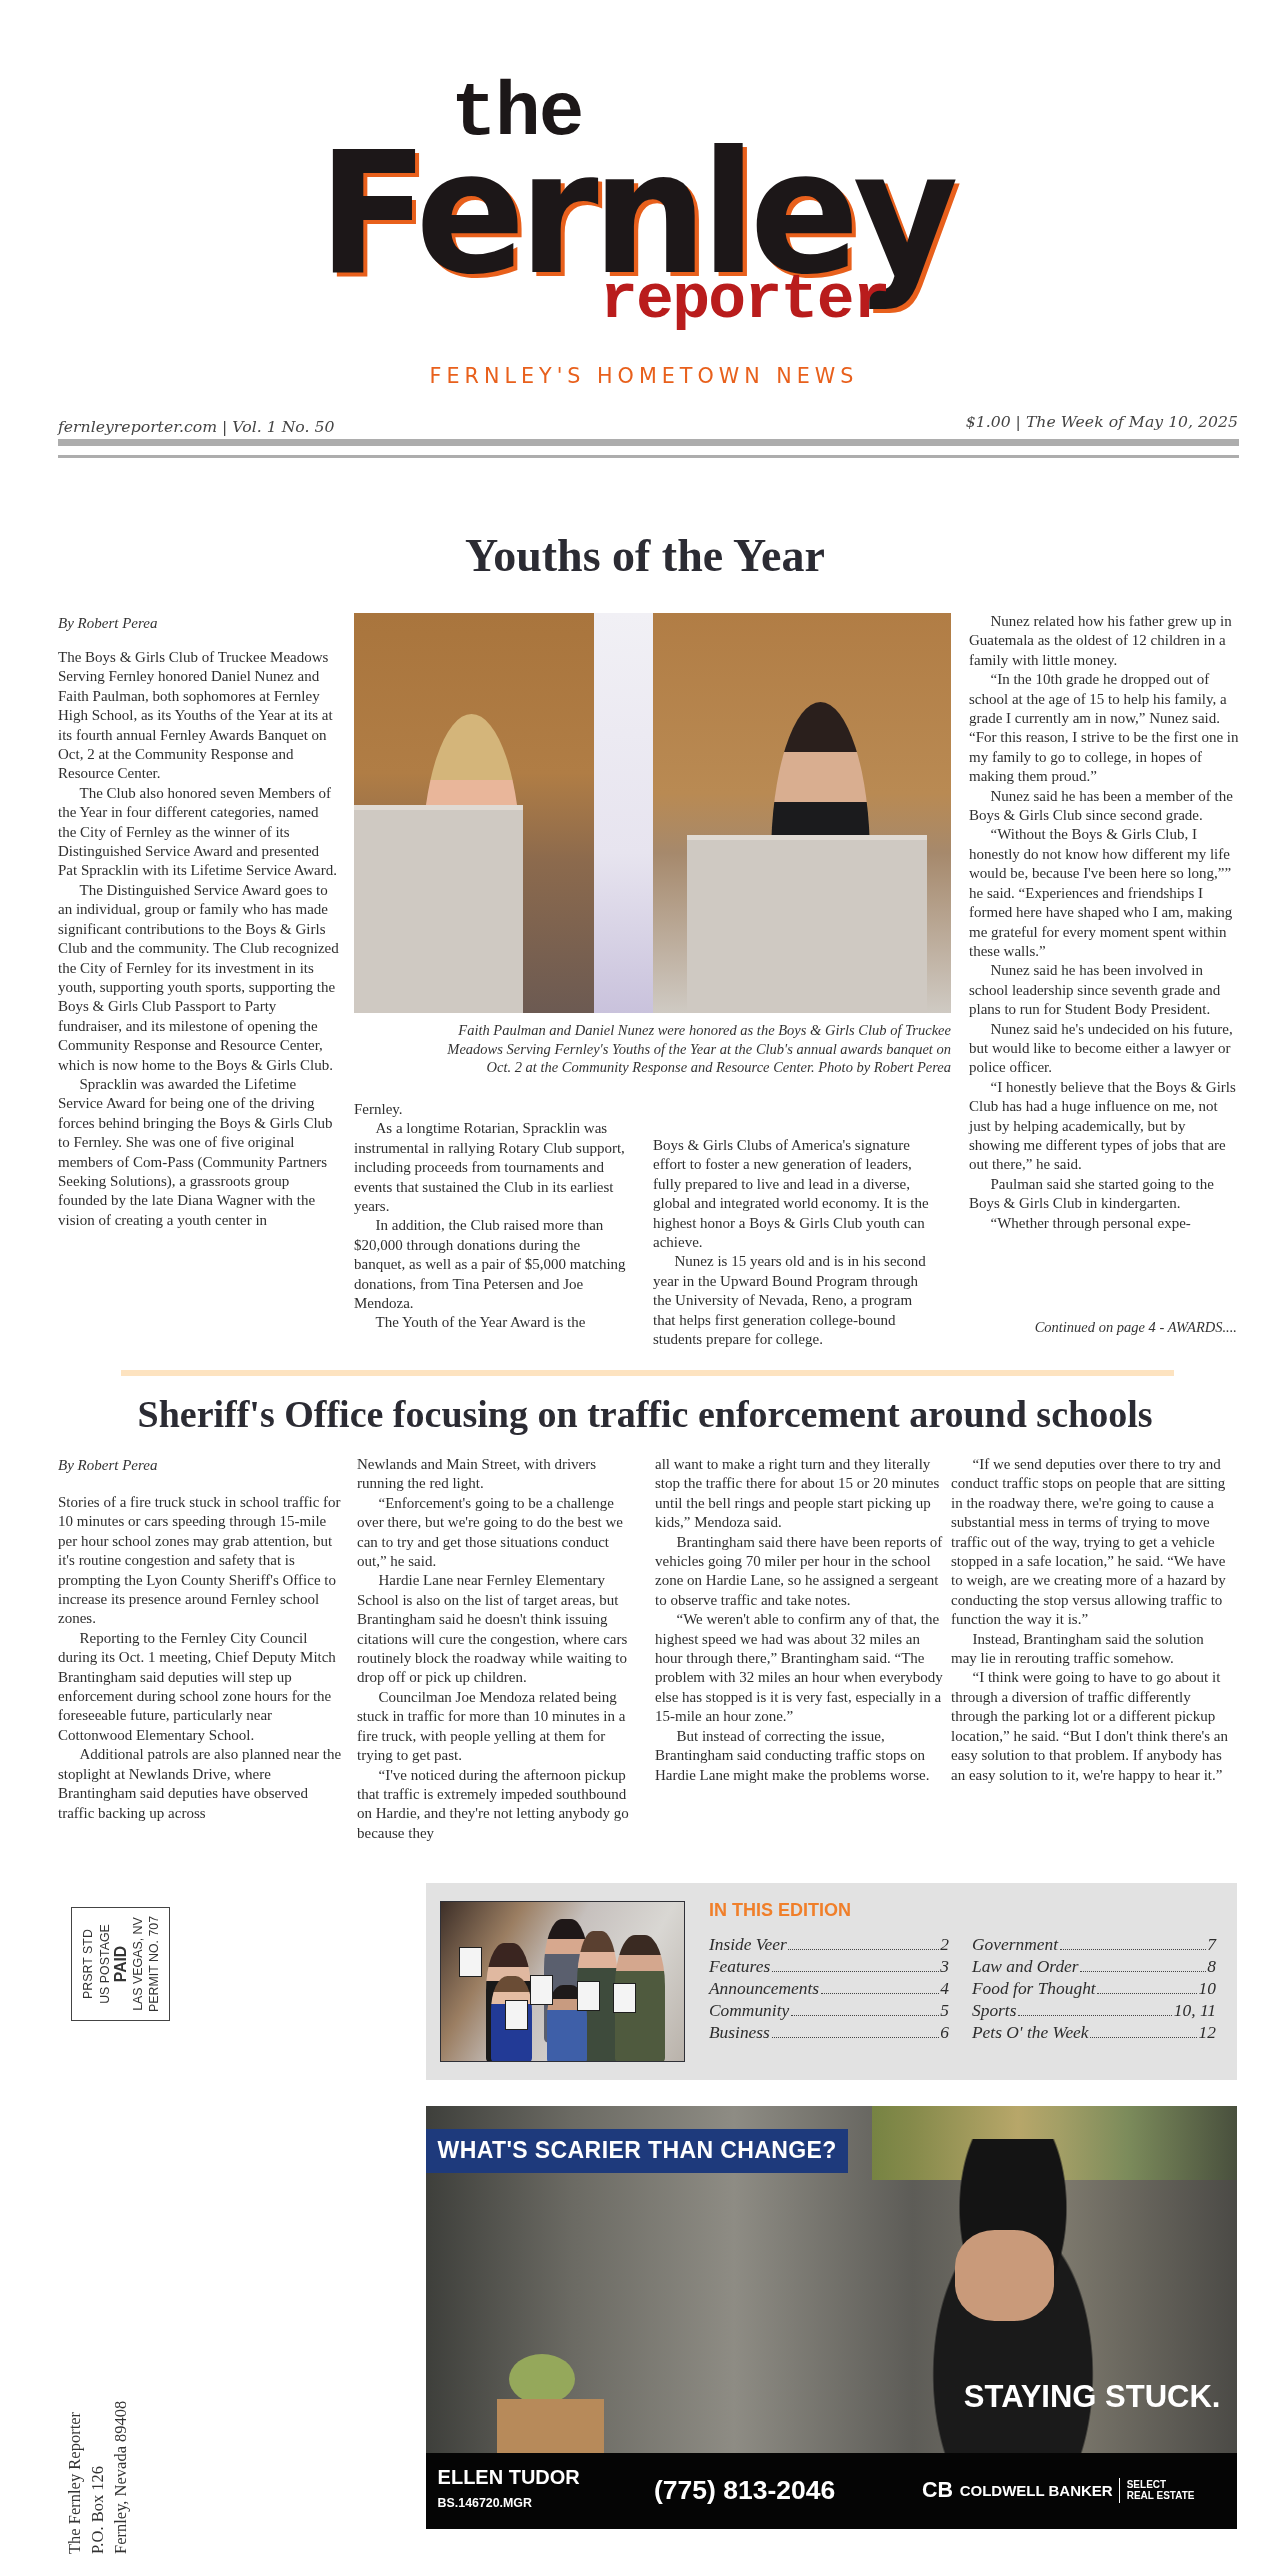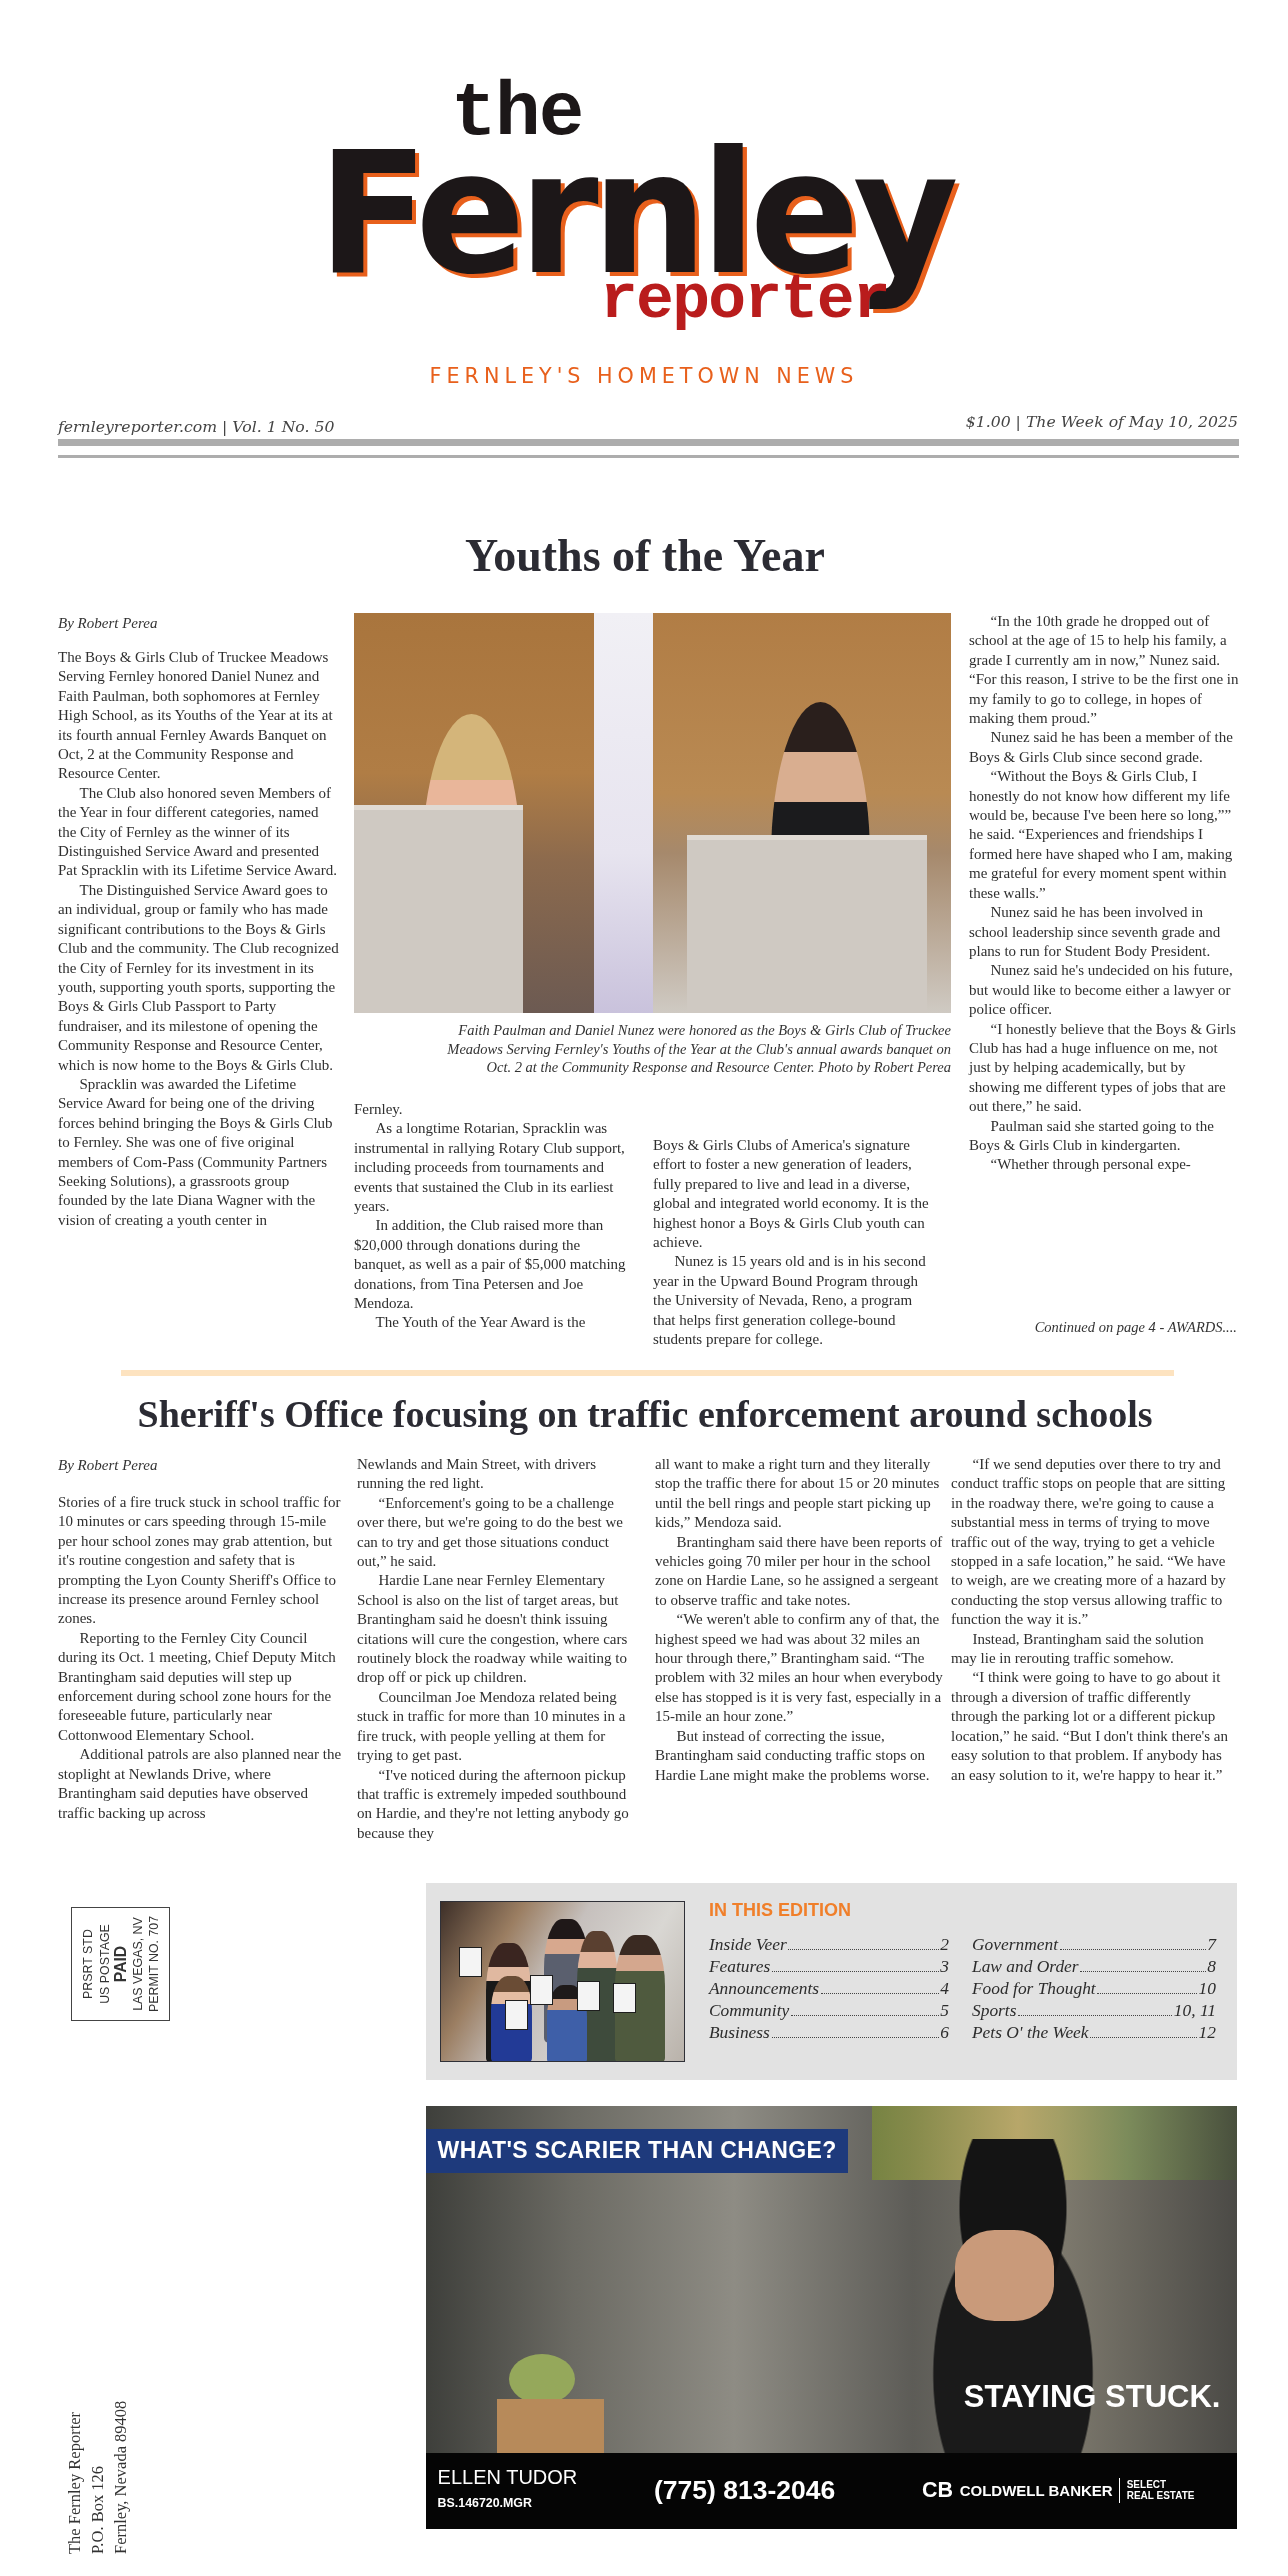--- a/index.html
+++ b/index.html
@@ -60,21 +60,21 @@
   .ad { position: absolute; left: 426px; top: 2106px; width: 811px; height: 423px; overflow: hidden; background: #000; }
   .ad-photo { position: absolute; left: 0; top: 0; width: 811px; height: 347px; background: linear-gradient(90deg, #3e3f3b 0%, #6b6a63 18%, #8e8c84 38%, #5d5c57 60%, #7e7a6e 78%, #4b4a46 100%); }
   .ad-photo .bokeh { position: absolute; left: 446px; top: 0; width: 365px; height: 74px; background: linear-gradient(90deg, #7a8a3b 0%, #c8b46a 40%, #80945a 70%, #48513b 100%); opacity: .8; }
   .ad-person { position: absolute; left: 463px; top: 33px; width: 248px; height: 314px; background: radial-gradient(ellipse at 50% 22%, #141414 0 30%, transparent 31%), radial-gradient(ellipse at 50% 75%, #1a1a1a 0 45%, transparent 46%); }
   .ad-face { position: absolute; left: 529px; top: 124px; width: 99px; height: 91px; background: #c99a7a; border-radius: 40%; }
   .ad-box { position: absolute; left: 71px; top: 293px; width: 107px; height: 54px; background: #b78a5a; }
   .ad-plant { position: absolute; left: 83px; top: 248px; width: 66px; height: 50px; background: #95a85b; border-radius: 50%; }
   .ad-headline { position: absolute; left: 0; top: 23px; padding: 8.3px 11.6px; width: 245px; background: #1e3a7c; font-family: "Liberation Sans", sans-serif; font-weight: bold; font-size: 23px; letter-spacing: 0.4px; color: #fff; white-space: nowrap; width: auto; }
   .ad-stuck { position: absolute; right: 16.5px; top: 273px; font-family: "Liberation Sans", sans-serif; font-weight: bold; font-size: 31px; color: #fff; }
   .ad-bar { position: absolute; left: 0; top: 347px; width: 811px; height: 76px; background: #050505; color: #fff; font-family: "Liberation Sans", sans-serif; }
-  .ad-name { position: absolute; left: 11.6px; top: 13.2px; font-weight: normal; font-size: 20px; }
+  .ad-name { position: absolute; left: 11.6px; top: 13.2px; font-weight: bold; font-size: 20px; }
   .ad-lic { position: absolute; left: 11.6px; top: 43px; font-weight: bold; font-size: 12.4px; }
   .ad-phone { position: absolute; left: 228px; top: 21.5px; font-weight: bold; font-size: 26.5px; }
   .ad-logo { position: absolute; left: 496px; top: 25px; display: flex; align-items: center; gap: 6.6px; }
   .ad-logo .cb-mark { font-weight: bold; font-size: 21.5px; }
   .ad-logo .cb-name { font-weight: bold; font-size: 15px; }
   .ad-logo .cb-sep { width: 0.8px; height: 25px; background: #fff; }
   .ad-logo .cb-sub { font-size: 10px; line-height: 10.7px; font-weight: bold; }
 </style>
 </head>
 <body>
@@ -127,20 +127,21 @@
     <p>In addition, the Club raised more than $20,000 through donations during the banquet, as well as a pair of $5,000 matching donations, from Tina Petersen and Joe Mendoza.</p>
     <p>The Youth of the Year Award is the</p>
   </div>
 
   <div class="col hyph" style="left:653px; top:1100px; width:285px;margin-top:36px;">
     <p class="first">Boys &amp; Girls Clubs of America's signature effort to foster a new generation of leaders, fully prepared to live and lead in a diverse, global and integrated world economy. It is the highest honor a Boys &amp; Girls Club youth can achieve.</p>
     <p>Nunez is 15 years old and is in his second year in the Upward Bound Program through the University of Nevada, Reno, a program that helps first generation college-bound students prepare for college.</p>
   </div>
 
   <div class="col hyph" style="left:969px; top:612px; width:270px;">
+    <p>Nunez related how his father grew up in Guatemala as the oldest of 12 children in a family with little money.</p>
     <p>“In the 10th grade he dropped out of school at the age of 15 to help his family, a grade I currently am in now,” Nunez said. “For this reason, I strive to be the first one in my family to go to college, in hopes of making them proud.”</p>
     <p>Nunez said he has been a member of the Boys &amp; Girls Club since second grade.</p>
     <p>“Without the Boys &amp; Girls Club, I honestly do not know how different my life would be, because I've been here so long,”” he said. “Experiences and friendships I formed here have shaped who I am, making me grateful for every moment spent within these walls.”</p>
     <p>Nunez said he has been involved in school leadership since seventh grade and plans to run for Student Body President.</p>
     <p>Nunez said he's undecided on his future, but would like to become either a lawyer or police officer.</p>
     <p>“I honestly believe that the Boys &amp; Girls Club has had a huge influence on me, not just by helping academically, but by showing me different types of jobs that are out there,” he said.</p>
     <p>Paulman said she started going to the Boys &amp; Girls Club in kindergarten.</p>
     <p>“Whether through personal expe-</p>
   </div>
 

